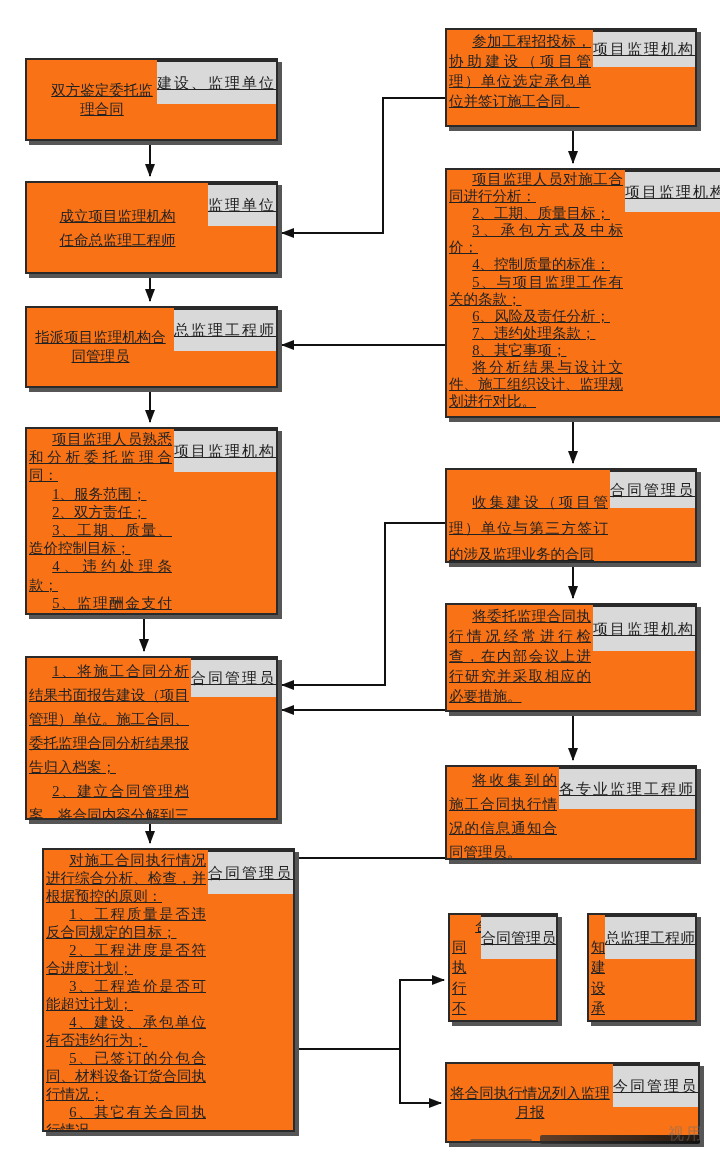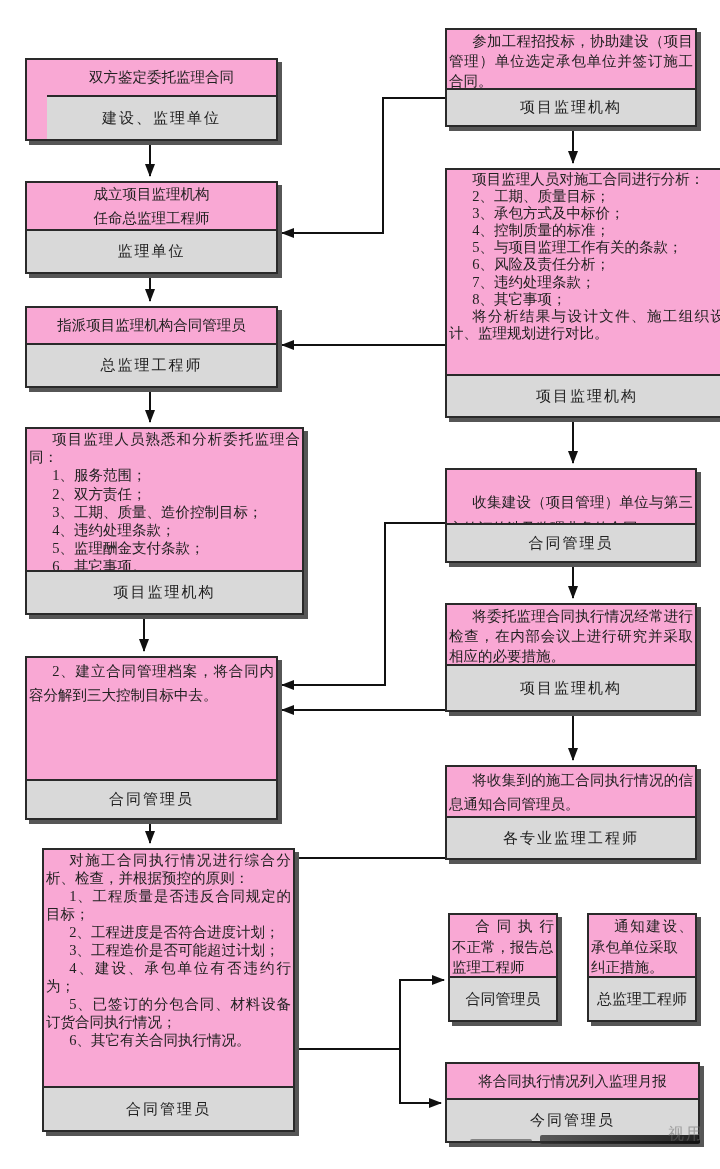--- a/index.html
+++ b/index.html
@@ -6,24 +6,24 @@
     --box-border:#2a2a2a; --label-band:#d9d9d9; --shadow:#565656;
     --connector:#111111; --background:#ffffff; --text:#222222;
   }
   html,body{margin:0;padding:0;background:var(--background);}
   #canvas{
     position:relative;width:720px;height:1169px;background:var(--background);
     font-family:"Liberation Serif","DejaVu Serif",serif;color:var(--text);
     overflow:hidden;
   }
   .node{
-    position:absolute;box-sizing:border-box;background:#f9a8d4;
+    position:absolute;box-sizing:border-box;background:#f97316;
     border:2px solid var(--box-border);
     box-shadow:4px 4px 0 var(--shadow);
-    display:flex;flex-direction:column;
+    display:flex;flex-direction:row;text-decoration:underline;
   }
   .body{flex:1 1 auto;overflow:hidden;padding:1px 2px;}
   .body.vc{display:flex;flex-direction:column;justify-content:center;}
   .label{
     flex:0 0 auto;border-top:2px solid var(--box-border);
     background:var(--label-band);display:flex;align-items:center;justify-content:center;
     font-size:15px;letter-spacing:2px;
   }
   .body p{
     margin:0;font-size:14.5px;line-height:var(--lh,19px);
@@ -85,35 +85,36 @@
     <div class="label" style="height:41px;">监理单位</div>
   </div>
 
   <div class="node" style="left:25px;top:306px;width:253px;height:82px;">
     <div class="body vc">
       <p class="c">指派项目监理机构合同管理员</p>
     </div>
     <div class="label" style="height:41px;">总监理工程师</div>
   </div>
 
-  <div class="node" style="left:25px;top:427px;width:279px;height:188px;--lh:18.2px;">
+  <div class="node" style="left:25px;top:427px;width:253px;height:188px;--lh:18.2px;">
     <div class="body">
       <p class="ind">项目监理人员熟悉和分析委托监理合同：</p>
       <p class="ind">1、服务范围；</p>
       <p class="ind">2、双方责任；</p>
       <p class="ind">3、工期、质量、造价控制目标；</p>
       <p class="ind">4、违约处理条款；</p>
       <p class="ind">5、监理酬金支付条款；</p>
       <p class="ind">6、其它事项。</p>
     </div>
     <div class="label" style="height:41px;">项目监理机构</div>
   </div>
 
   <div class="node" style="left:25px;top:656px;width:253px;height:164px;--lh:24px;">
     <div class="body">
+      <p class="ind">1、将施工合同分析结果书面报告建设（项目管理）单位。施工合同、委托监理合同分析结果报告归入档案；</p>
       <p class="ind">2、建立合同管理档案，将合同内容分解到三大控制目标中去。</p>
     </div>
     <div class="label" style="height:37px;">合同管理员</div>
   </div>
 
   <div class="node" style="left:42px;top:848px;width:253px;height:284px;--lh:18px;">
     <div class="body">
       <p class="ind">对施工合同执行情况进行综合分析、检查，并根据预控的原则：</p>
       <p class="ind">1、工程质量是否违反合同规定的目标；</p>
       <p class="ind">2、工程进度是否符合进度计划；</p>

